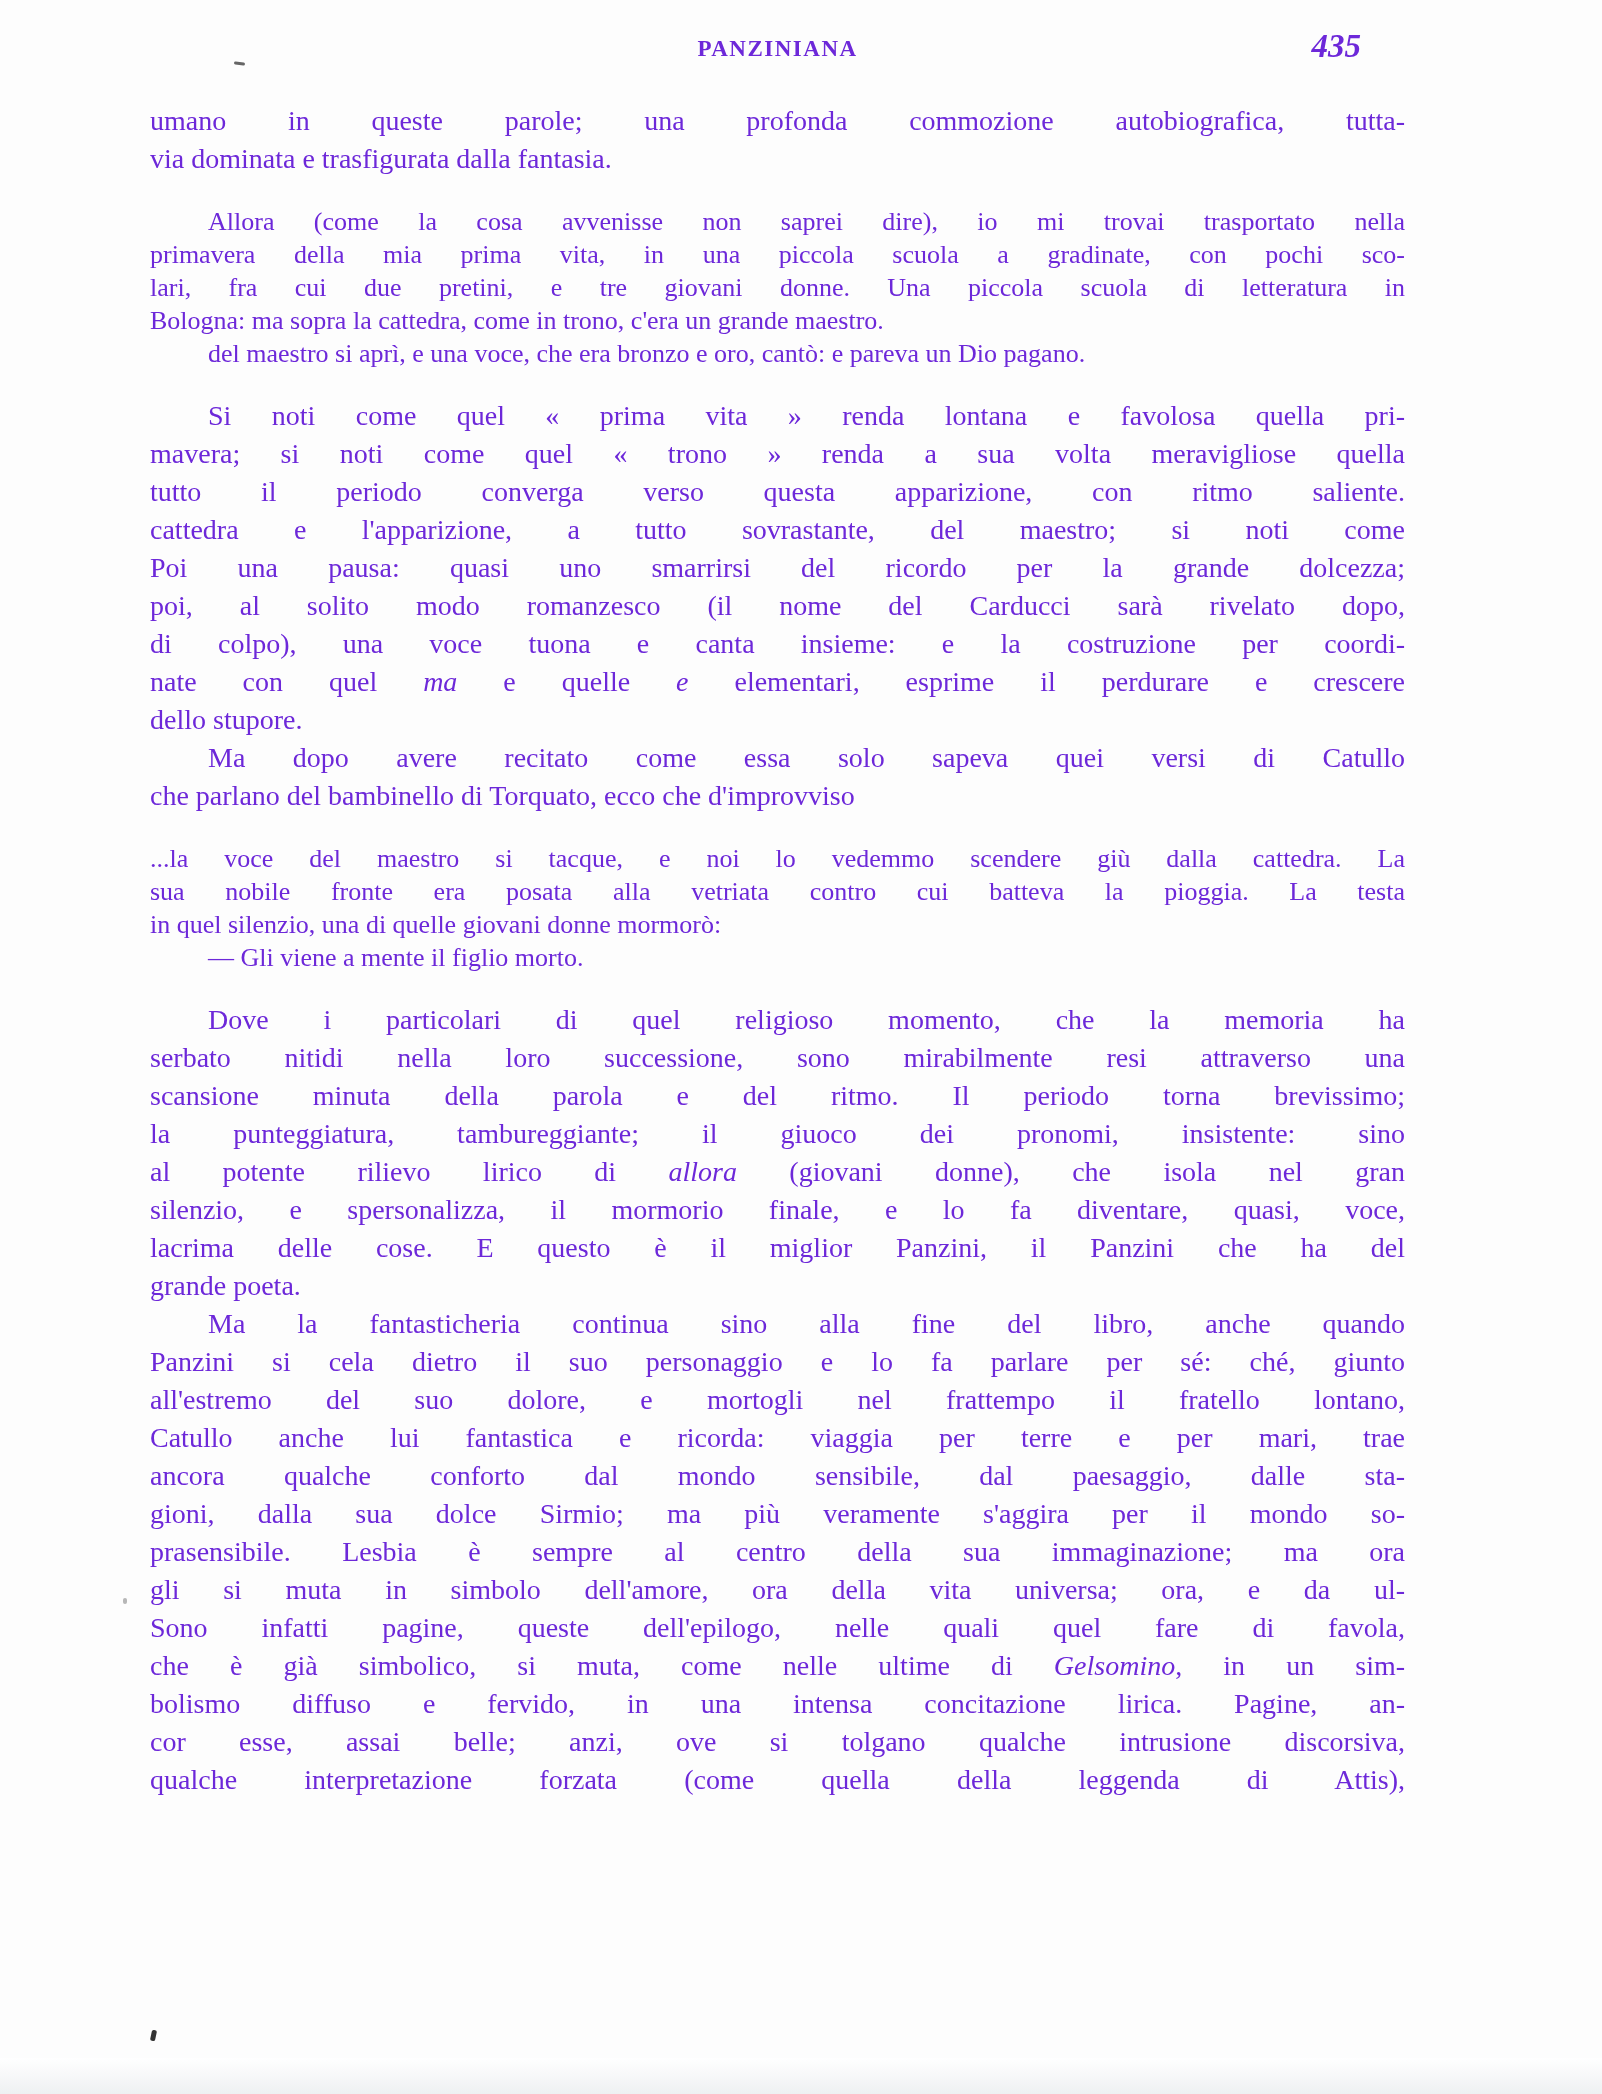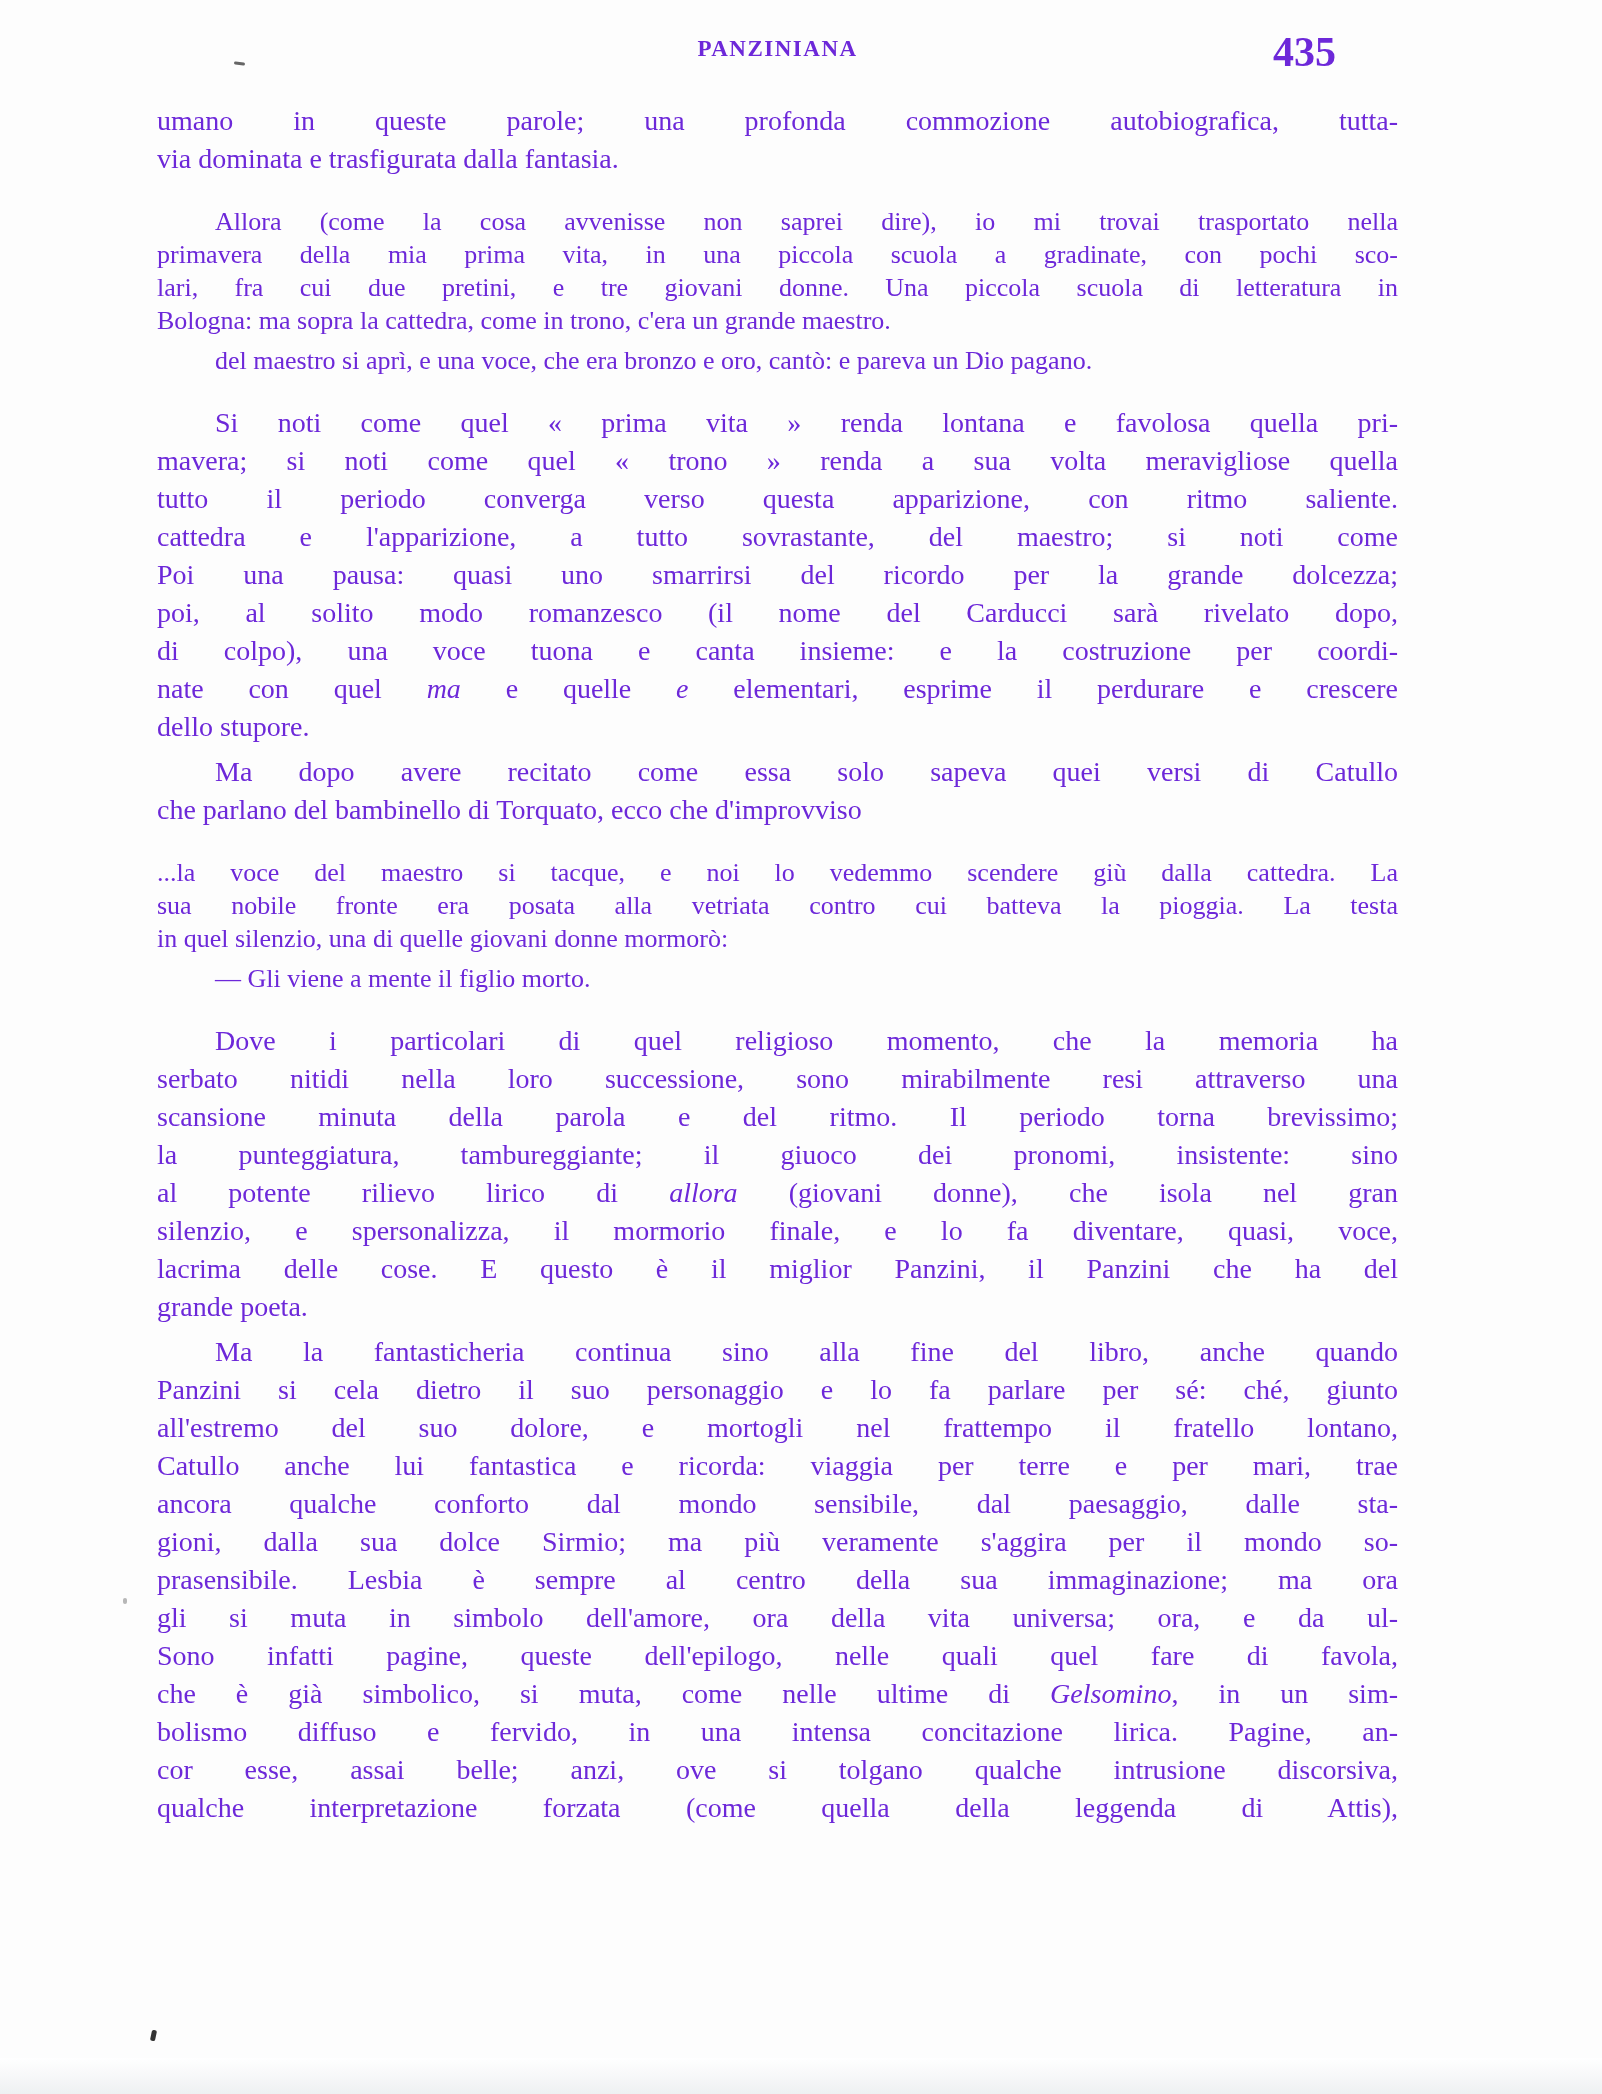--- a/index.html
+++ b/index.html
@@ -26,29 +26,30 @@
     display: block;
     text-align: center;
     font-size: 23px;
     font-weight: bold;
     letter-spacing: 1.5px;
     padding-top: 8px;
   }
   .page-number {
     position: absolute;
     top: 0;
-    right: 69px;
-    font-size: 42px;
+    right: 44px;
+    font-size: 33px;
     font-weight: bold;
+    font-style: italic;
   }
   .page-text {
     margin: 22px 197px 0 150px;
   }
   .para {
-    margin: 7px;
+    margin: 0;
   }
   .para.gap { margin-top: 27px; }
   .line {
     display: block;
     text-align: justify;
     text-align-last: justify;
   }
   .line.last { text-align-last: left; }
   .para.indent .line:first-child { text-indent: 58px; }
   .para.body {

